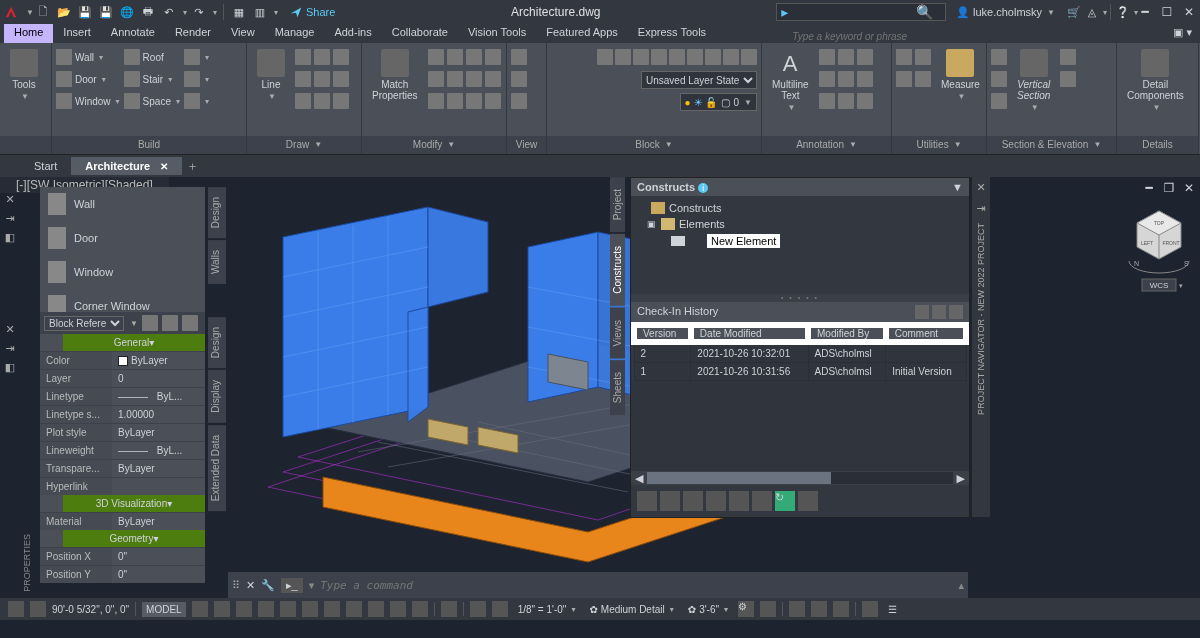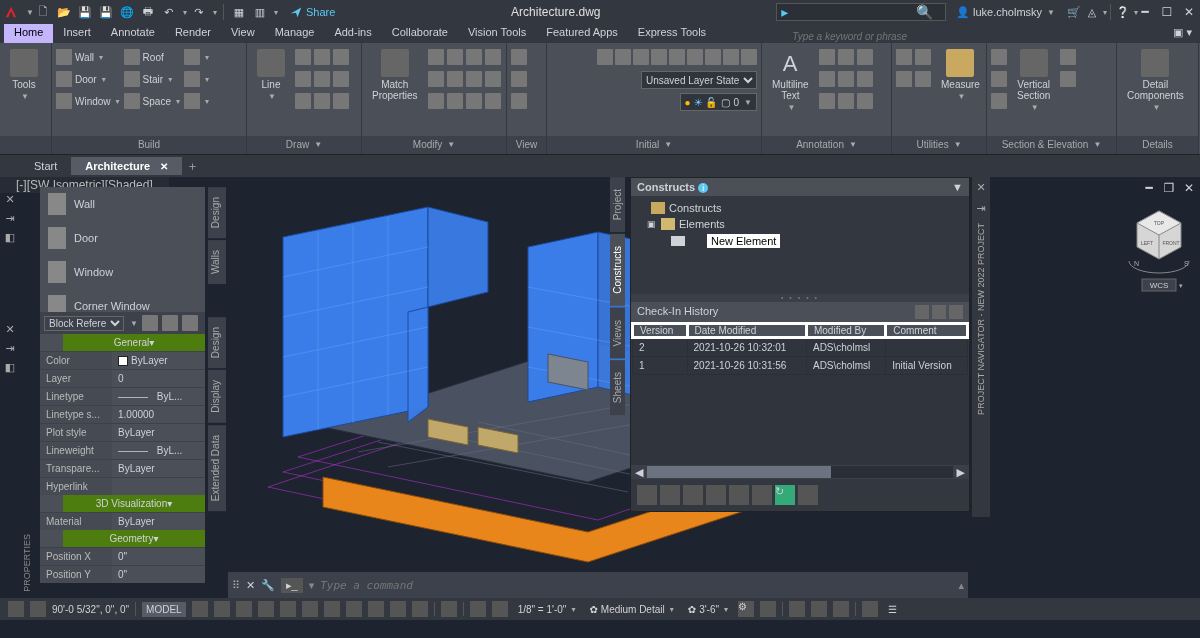--- a/index.html
+++ b/index.html
@@ -72,21 +72,21 @@
 .nav-body { padding:4px 6px; font-size:11px; }
 .nav-item { display:flex; align-items:center; gap:4px; padding:2px 0; cursor:pointer; }
 .nav-item .fold { width:10px; font-size:9px; }
 .nav-item .fico { width:14px; height:12px; background:#c9a860; }
 .nav-edit { background:#fff; color:#000; padding:1px 4px; margin-left:18px; }
 .grabber { height:8px; background:#3a3f48; text-align:center; font-size:7px; color:#777; letter-spacing:2px; cursor:row-resize; }
 .checkin { padding:3px 6px; font-size:11px; display:flex; justify-content:space-between; background:#4a4f58; }
 .checkin .icos { display:flex; gap:3px; }
 .checkin .icos span { width:14px; height:14px; background:#666; cursor:pointer; }
 table.hist { width:100%; border-collapse:collapse; font-size:10px; }
-table.hist th { background:#4a4f58; padding:0 6px; text-align:left; border:3px solid #ffffff; color:#cfd2d8; font-weight:normal; }
+table.hist th { background:#4a4f58; padding:0 6px; text-align:left; border:6px solid #ffffff; color:#cfd2d8; font-weight:normal; }
 table.hist td { padding:3px 6px; border:1px solid #2a2e36; background:#2f343d; }
 .nav-scroll { height:14px; background:#3a3f48; display:flex; align-items:center; }
 .nav-scroll .track { flex:1; height:12px; background:#2a2e36; position:relative; }
 .nav-scroll .thumb { position:absolute; height:100%; background:#6c7380; }
 .nav-foot { display:flex; gap:3px; padding:6px; background:#33373f; }
 .nav-foot span { width:20px; height:20px; background:#555; cursor:pointer; }
 .nav-rail { position:absolute; top:0; left:972px; width:18px; height:340px; display:flex; flex-direction:column; align-items:center; background:#33373f; gap:8px; padding-top:4px; }
 .nav-rail .lbl { writing-mode:vertical-rl; transform:rotate(180deg); font-size:9px; color:#aaa; }
 
 .cube { position:absolute; top:16px; right:6px; width:70px; height:100px; }
@@ -330,21 +330,21 @@
             <span style="color:#ffbf00;">●</span>
             <span style="color:#6cf;">☀</span>
             <span>🔓</span>
             <span>▢</span>
             <span>0</span>
           </span>
           <span class="dd">▼</span>
       </div>
     </div>
     <div class="ribbon-label">
-        <span>Initial</span>
+        <span>Block</span>
         <span class="dd">▼</span>
       </div>
   </div>
   <div class="ribbon-panel" style="width:130px;">
     <div class="ribbon-body">
       <div class="rbig">
           <svg width="28" height="28" viewBox="0 0 28 28">
             <text x="14" y="22" font-size="22" text-anchor="middle" fill="#cfd2d8" font-family="serif">A</text>
           </svg>
           <span style="white-space:pre-line;">Multiline
@@ -405,21 +405,21 @@
           </div>
         <div class="rrow">
             <span class="rico"></span>
           </div>
         <div class="rrow">
             <span class="rico"></span>
           </div>
       </div>
       <div class="rbig">
           <div class="rbig-ico"></div>
-          <span style="white-space:pre-line;">Vertical
+          <span style="white-space:pre-line;font-style:italic;">Vertical
 Section</span>
           <span class="dd">▼</span>
         </div>
       <div class="rcol">
           <div class="rrow">
             <span class="rico"></span>
           </div>
           <div class="rrow">
             <span class="rico"></span>
           </div>

